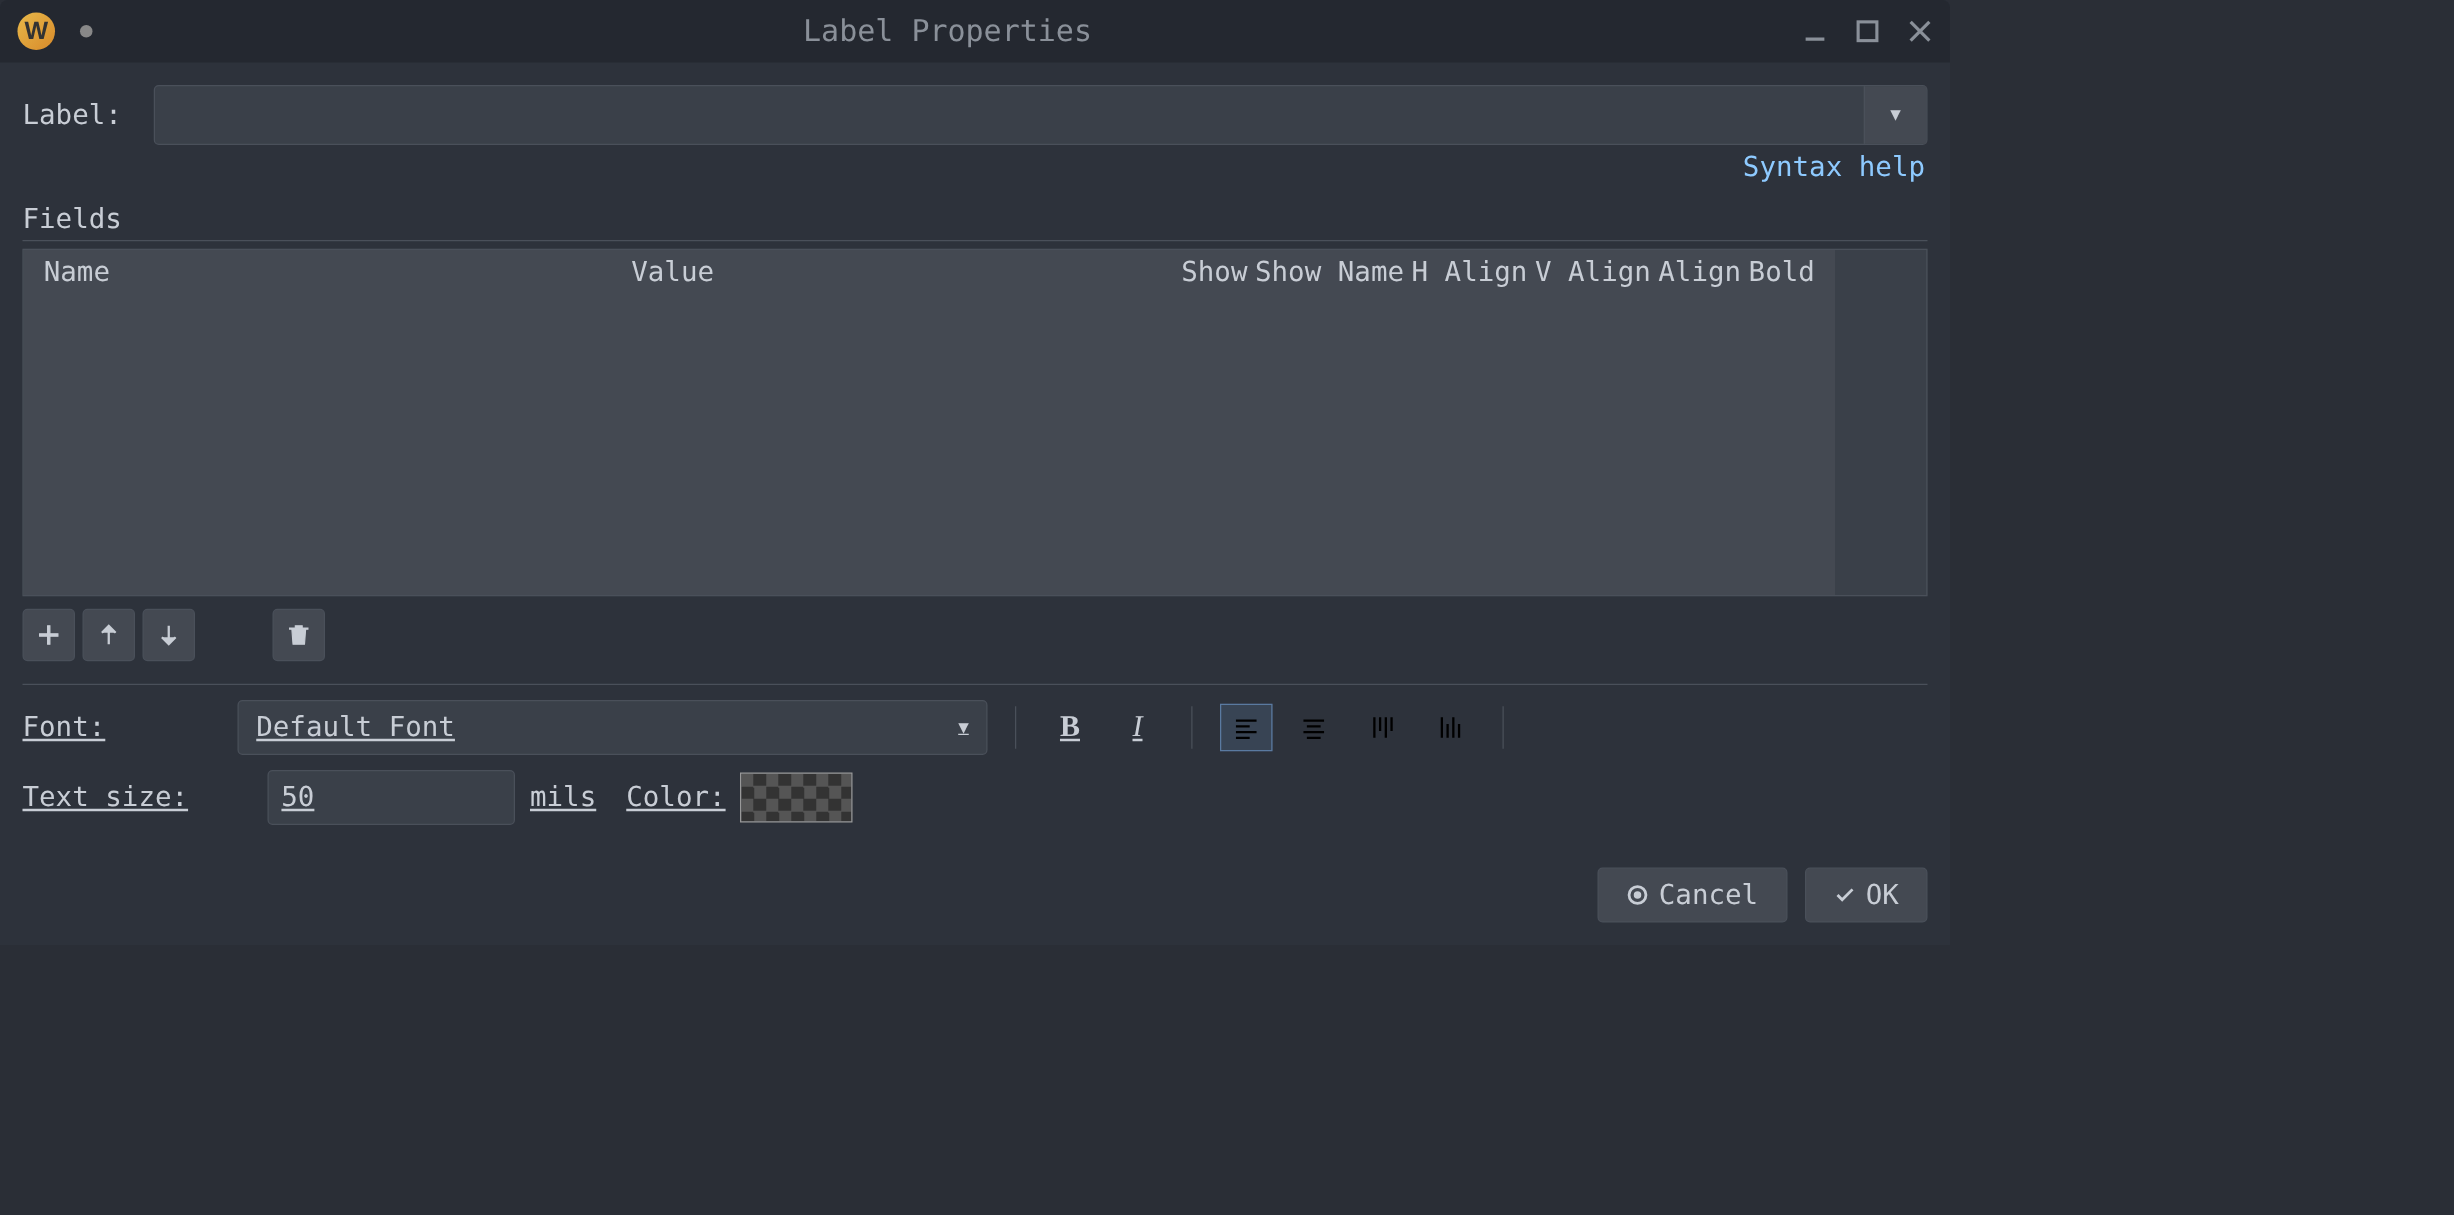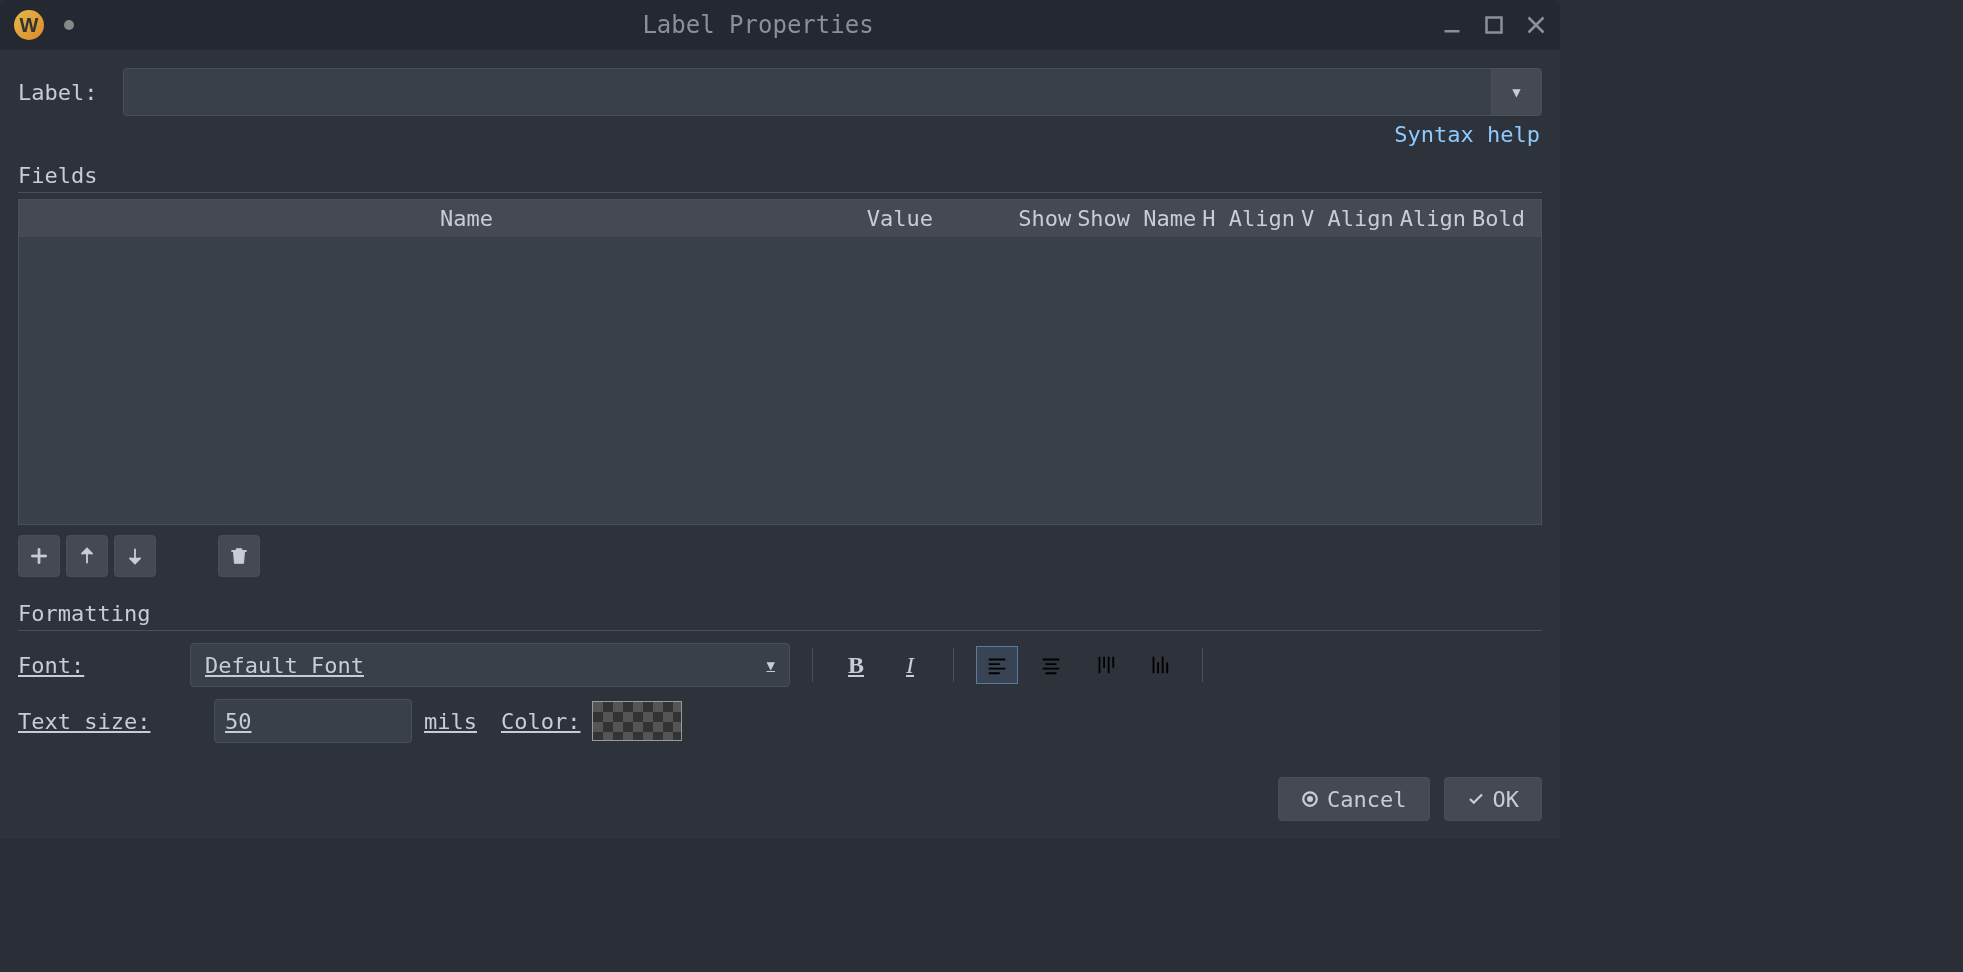--- a/index.html
+++ b/index.html
@@ -81,22 +81,22 @@
   .syntax {
     text-align:right; padding: 6px 2px 10px 0;
   }
   .syntax a { color: var(--link); cursor:pointer;}
   .section-title { margin: 6px 0 4px 0; }
   hr {border:none;border-top:1px solid var(--border);margin:0 0 6px 0;}
   .fields-table {
     width:100%;
     background: var(--bg-input);
     border:1px solid var(--border);
-    height:326px;
-    display:flex;flex-direction:column;text-align:right;
+    height:278px;
+    display:flex;flex-direction:row;
   }
   .thead {
     display:flex;
     background: var(--bg-header);
     padding:6px 10px;
     font-size:22px;
   }
   .thead > div { padding:0 6px;}
   .col-name  { width:470px;}
   .col-value { width:440px;}
@@ -247,21 +247,20 @@
           </svg>
       </div>
       <div class="spacer"></div>
       <div class="icon-btn">
         <svg viewBox="0 0 24 24">
             <path d="M6 7h12l-1 13H7L6 7zm3-3h6v2H9V4zM4 6h16v1H4z"></path>
           </svg>
       </div>
     </div>
 
-    <div class="section-title">Formatting</div>
     <hr>
 
     <div class="format-row">
       <div style="width:160px">Font:</div>
       <div class="font-select">
         <span class="sel">Default Font</span>
         <span class="chev">▼</span>
       </div>
 
       <div class="vsep"></div>

